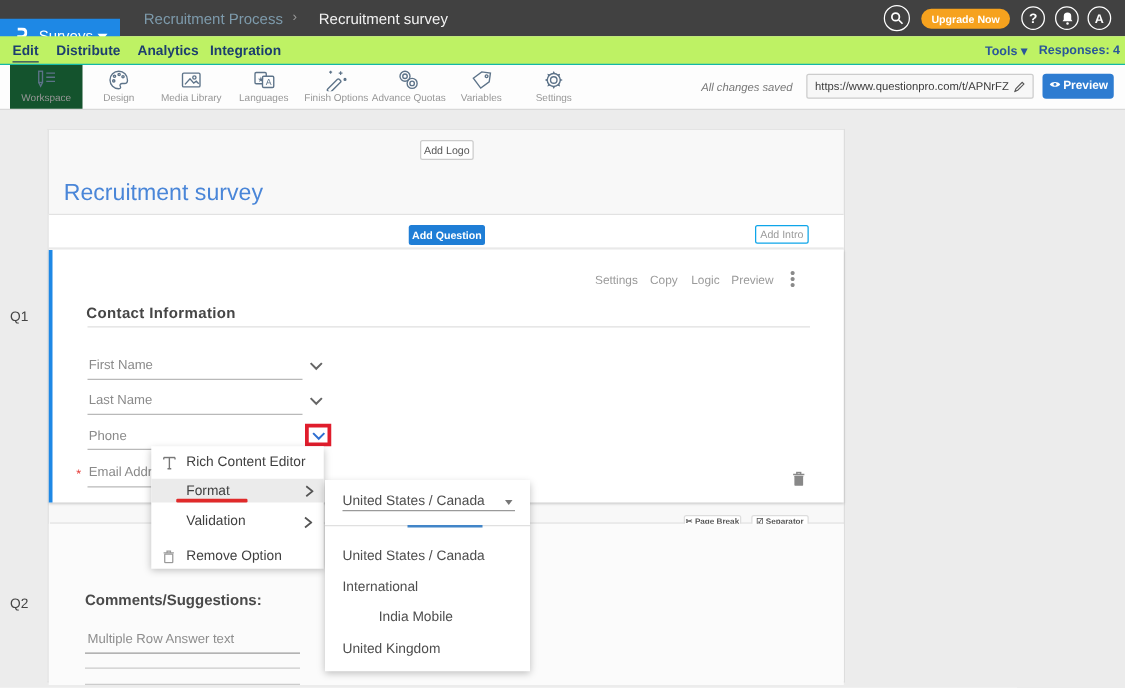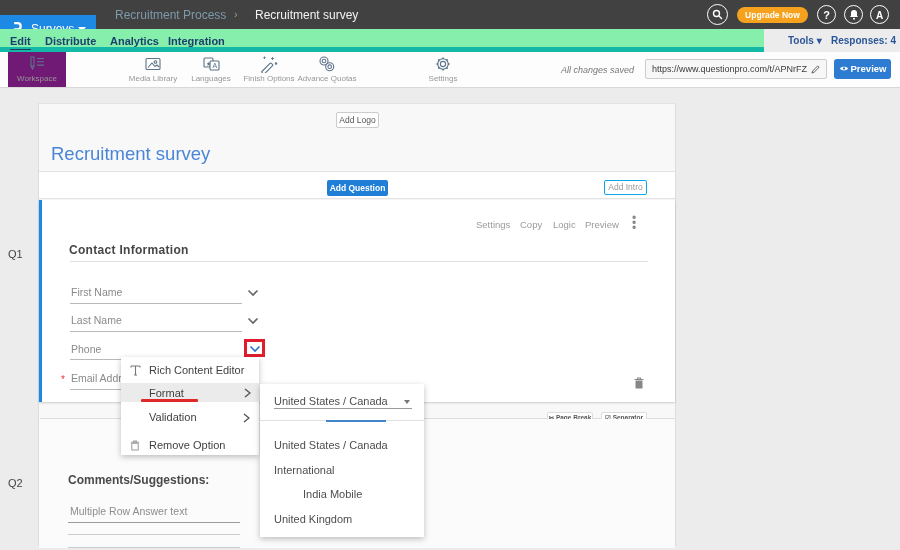--- a/index.html
+++ b/index.html
@@ -11,31 +11,31 @@
 #logobox { position:absolute; left:0; top:15px; width:96px; height:29px; background:#1e88e5; color:#fff; }
 #logobox .txt { position:absolute; left:31px; top:7px; font-size:12px; color:#fff; }
 #logobox .caret { position:absolute; left:78px; top:12px; width:0; height:0; border-left:4px solid transparent; border-right:4px solid transparent; border-top:5px solid #fff; }
 .crumb1 { position:absolute; left:115px; top:8px; font-size:12px; color:#7d9aab; }
 .crumbsep { position:absolute; left:234px; top:8px; font-size:11px; color:#9a9a9a; }
 .crumb2 { position:absolute; left:255px; top:8px; font-size:12px; color:#f2f2f2; }
 .topcircle { position:absolute; border:1.5px solid #fff; border-radius:50%; color:#fff; text-align:center; }
 #upg { position:absolute; left:737px; top:7px; width:71px; height:16px; background:#f6a21e; border-radius:8px; color:#fff; font-size:8.5px; font-weight:bold; text-align:center; line-height:16px; }
 
 
-#tabbar { position:absolute; left:0; top:29px; width:764px; height:23px; background:#86efac; border-bottom:5px solid #14b8a6; }
+#tabbar { position:absolute; left:0; top:29px; width:900px; height:23px; background:#bef264; border-bottom:1px solid #14b8a6; }
 .tab { position:absolute; top:6px; font-size:11px; font-weight:bold; color:#1d3f6e; }
 #tab-edit { left:10px; border-bottom:1px solid #223a5e; padding-bottom:2px; }
 .tbr { position:absolute; top:6px; font-size:10px; font-weight:bold; color:#2a5699; white-space:nowrap; }
 
 
 #toolbar { position:absolute; left:0; top:52px; width:900px; height:36px; background:#fdfdfd; border-bottom:1px solid #d9d9d9; }
 .titem { position:absolute; top:0; width:58px; height:35px; text-align:center; }
 .titem .lbl { position:absolute; left:50%; transform:translateX(-50%); top:22px; font-size:8px; color:#979797; white-space:nowrap; }
 .titem svg { position:absolute; top:3px; left:50%; margin-left:-9px; }
-#t0 { background:#701a75; }
+#t0 { background:#14532d; }
 #allsaved { position:absolute; right:266px; top:13px; font-size:9px; font-style:italic; color:#777; }
 #urlbox { position:absolute; left:645px; top:59px; width:182px; height:20px; background:#f7f7f7; border:1px solid #ccc; border-radius:2px; font-size:9px; color:#3c3c3c; line-height:18px; padding-left:6px; white-space:nowrap; overflow:hidden; }
 #previewbtn { position:absolute; left:834px; top:59px; width:57px; height:20px; background:#2e7cd1; border-radius:3px; color:#fff; font-size:9.5px; font-weight:bold; text-align:center; line-height:20px; }
 
 
 #page { position:absolute; left:0; top:88px; width:900px; height:462px; background:#ececec; }
 #container { position:absolute; left:38px; top:15px; width:638px; height:443px; background:#f8f8f8; border:1px solid #ddd; border-top:1px solid #e4e4e4; }
 #addlogo { position:absolute; left:297px; top:8px; width:43px; height:16px; background:#fff; border:1px solid #ccc; border-radius:2px; font-size:8.5px; color:#555; text-align:center; line-height:14px; }
 #title { position:absolute; left:12px; top:39px; font-size:18.5px; color:#4a86d8; }
 #addqrow { position:absolute; left:0; top:67px; width:636px; height:28px; background:#fff; border-bottom:1px solid #e3e3e3; border-top:1px solid #e2e2e2; }
@@ -123,20 +123,30 @@
 
 <div id="toolbar">
   <div class="titem" id="t0" style="left:8px;">
     <svg width="18" height="18" viewBox="0 0 18 18" fill="none" stroke="#5d7389" stroke-width="1.1">
       <rect x="3" y="2" width="3" height="9"></rect>
         <path d="M3 11 L4.5 14 L6 11"></path>
         <path d="M9 3.5 h7 M9 6.8 h7 M9 10.1 h7"></path>
     </svg>
     <div class="lbl">Workspace</div>
   </div>
+  <div class="titem" style="left:66px;">
+    <svg width="18" height="18" viewBox="0 0 18 18" fill="none" stroke="#5d7389" stroke-width="1.1">
+      <path d="M9 2 a7 7 0 1 0 0 14 c1.5 0 1.8-1 1.2-2 c-.6-1 .2-2.2 1.5-2.2 h1.8 c1.4 0 2.5-1 2.5-2.6 C16 5 13 2 9 2 z"></path>
+      <circle cx="5.6" cy="6" r="0.9"></circle>
+        <circle cx="9.3" cy="4.6" r="0.9"></circle>
+        <circle cx="12.4" cy="6.4" r="0.9"></circle>
+        <circle cx="5" cy="9.7" r="0.9"></circle>
+    </svg>
+    <div class="lbl">Design</div>
+  </div>
   <div class="titem" style="left:182px;">
     <svg width="19" height="18" viewBox="0 0 19 18" fill="none" stroke="#5d7389" stroke-width="1.1">
       <rect x="2" y="3" width="9" height="9" rx="1"></rect>
       <rect x="8" y="6" width="9" height="9" rx="1" fill="#fdfdfd"></rect>
       <text x="10.5" y="13" font-size="7" fill="#5d7389" stroke="none" font-family="Liberation Sans">A</text>
       <text x="4" y="10.5" font-size="6" fill="#5d7389" stroke="none" font-family="Liberation Sans">★</text>
     </svg>
     <div class="lbl">Languages</div>
   </div>
   <div class="titem" style="left:124px;">
@@ -157,20 +167,27 @@
     <div class="lbl">Finish Options</div>
   </div>
   <div class="titem" style="left:298px;">
     <svg width="18" height="18" viewBox="0 0 18 18" fill="none" stroke="#5d7389" stroke-width="1.1">
       <circle cx="6" cy="6" r="4"></circle>
         <circle cx="6" cy="6" r="1.8"></circle>
       <circle cx="11.7" cy="11.7" r="4"></circle>
         <circle cx="11.7" cy="11.7" r="1.8"></circle>
     </svg>
     <div class="lbl">Advance Quotas</div>
+  </div>
+  <div class="titem" style="left:356px;">
+    <svg width="18" height="18" viewBox="0 0 18 18" fill="none" stroke="#5d7389" stroke-width="1.1">
+      <path d="M2.5 8.5 L8.5 2.5 L15.5 2.5 L15.5 9.5 L9.5 15.5 z" transform="rotate(8 9 9)"></path>
+      <circle cx="12.8" cy="5.4" r="1.1" transform="rotate(8 9 9)"></circle>
+    </svg>
+    <div class="lbl">Variables</div>
   </div>
   <div class="titem" style="left:414px;">
     <svg width="18" height="18" viewBox="0 0 18 18" fill="none" stroke="#5d7389" stroke-width="1.1">
       <circle cx="9" cy="9" r="2.6"></circle>
       <path d="M9 1.8 L10.2 4 L7.8 4 z M9 16.2 L10.2 14 L7.8 14 z M1.8 9 L4 7.8 L4 10.2 z M16.2 9 L14 7.8 L14 10.2 z M3.9 3.9 L6.3 4.6 L4.6 6.3 z M14.1 14.1 L11.7 13.4 L13.4 11.7 z M14.1 3.9 L13.4 6.3 L11.7 4.6 z M3.9 14.1 L4.6 11.7 L6.3 13.4 z" fill="#5d7389" stroke="none"></path>
       <circle cx="9" cy="9" r="5.2"></circle>
     </svg>
     <div class="lbl">Settings</div>
   </div>
   <div id="allsaved">All changes saved</div>

